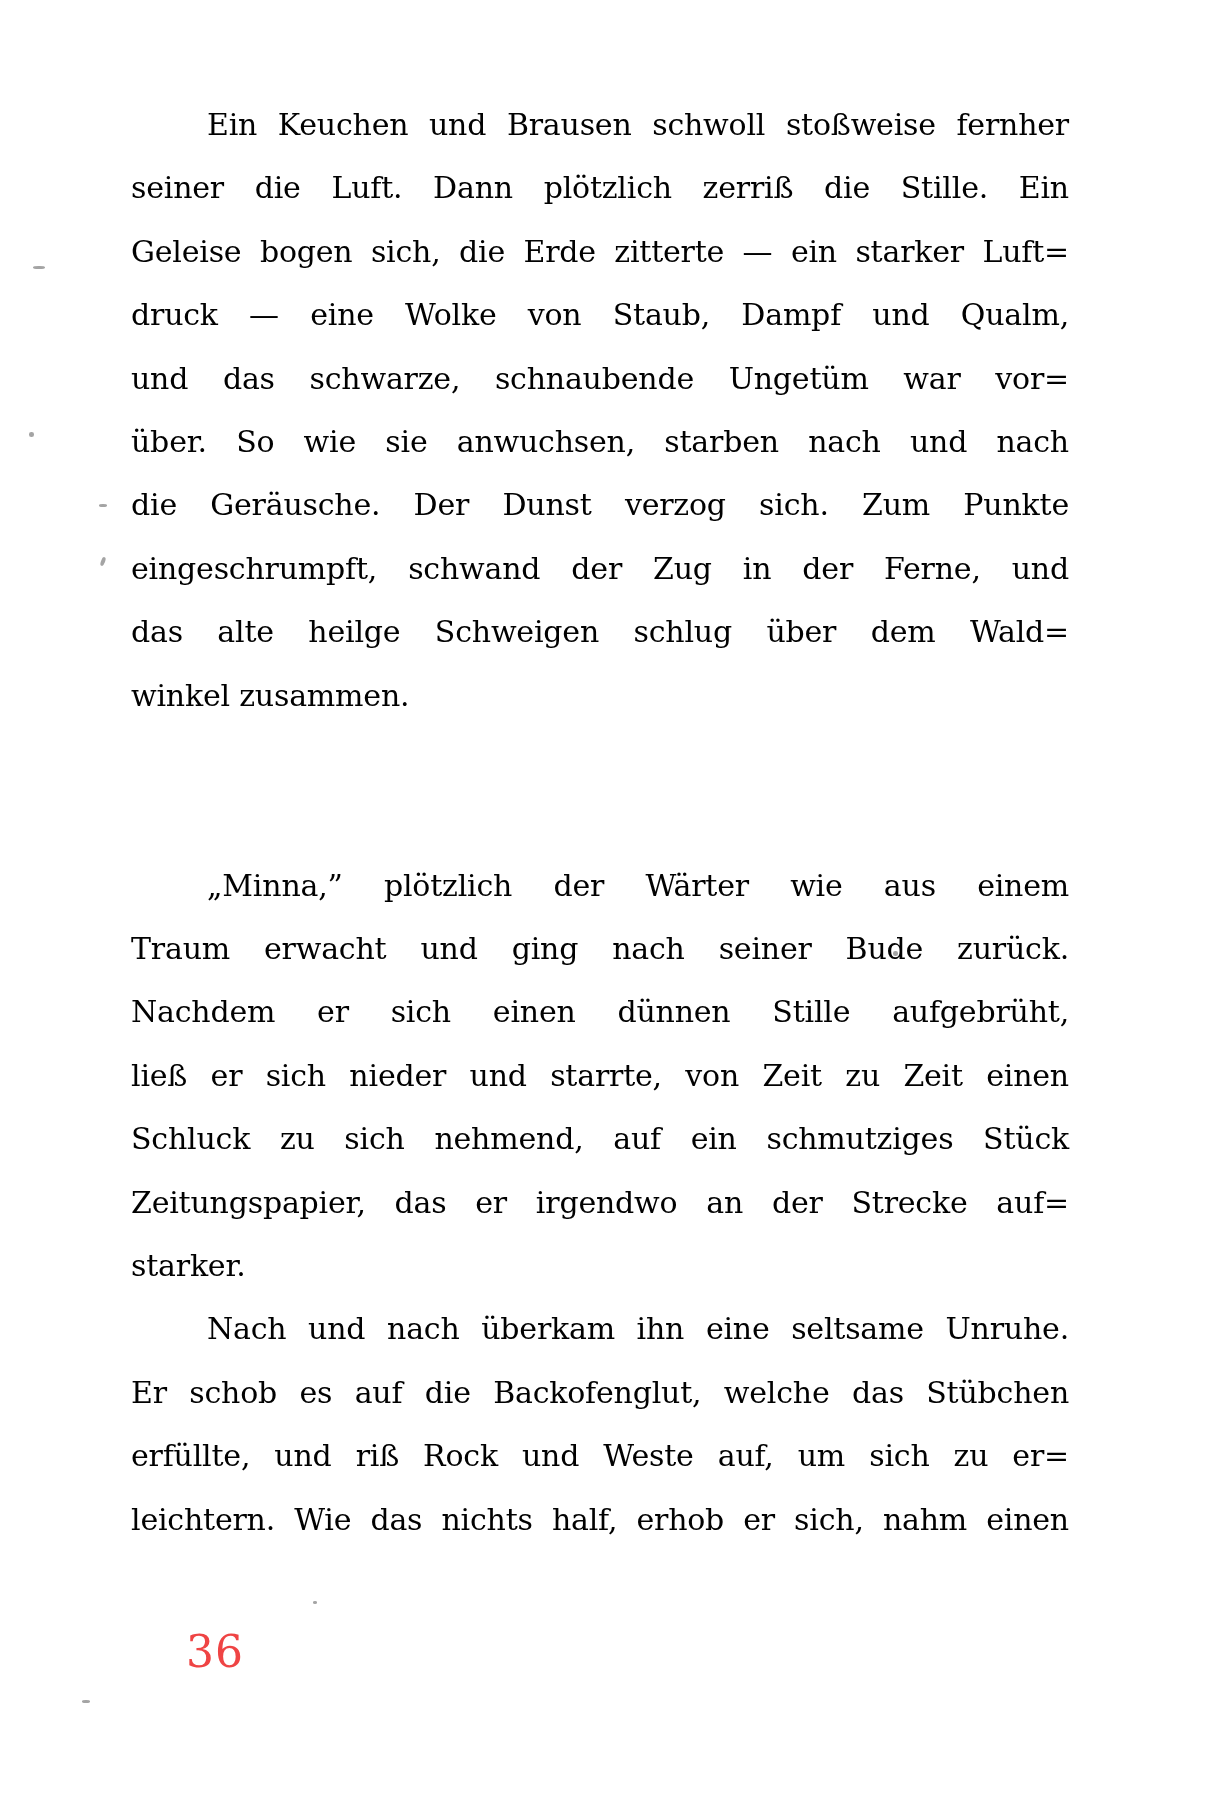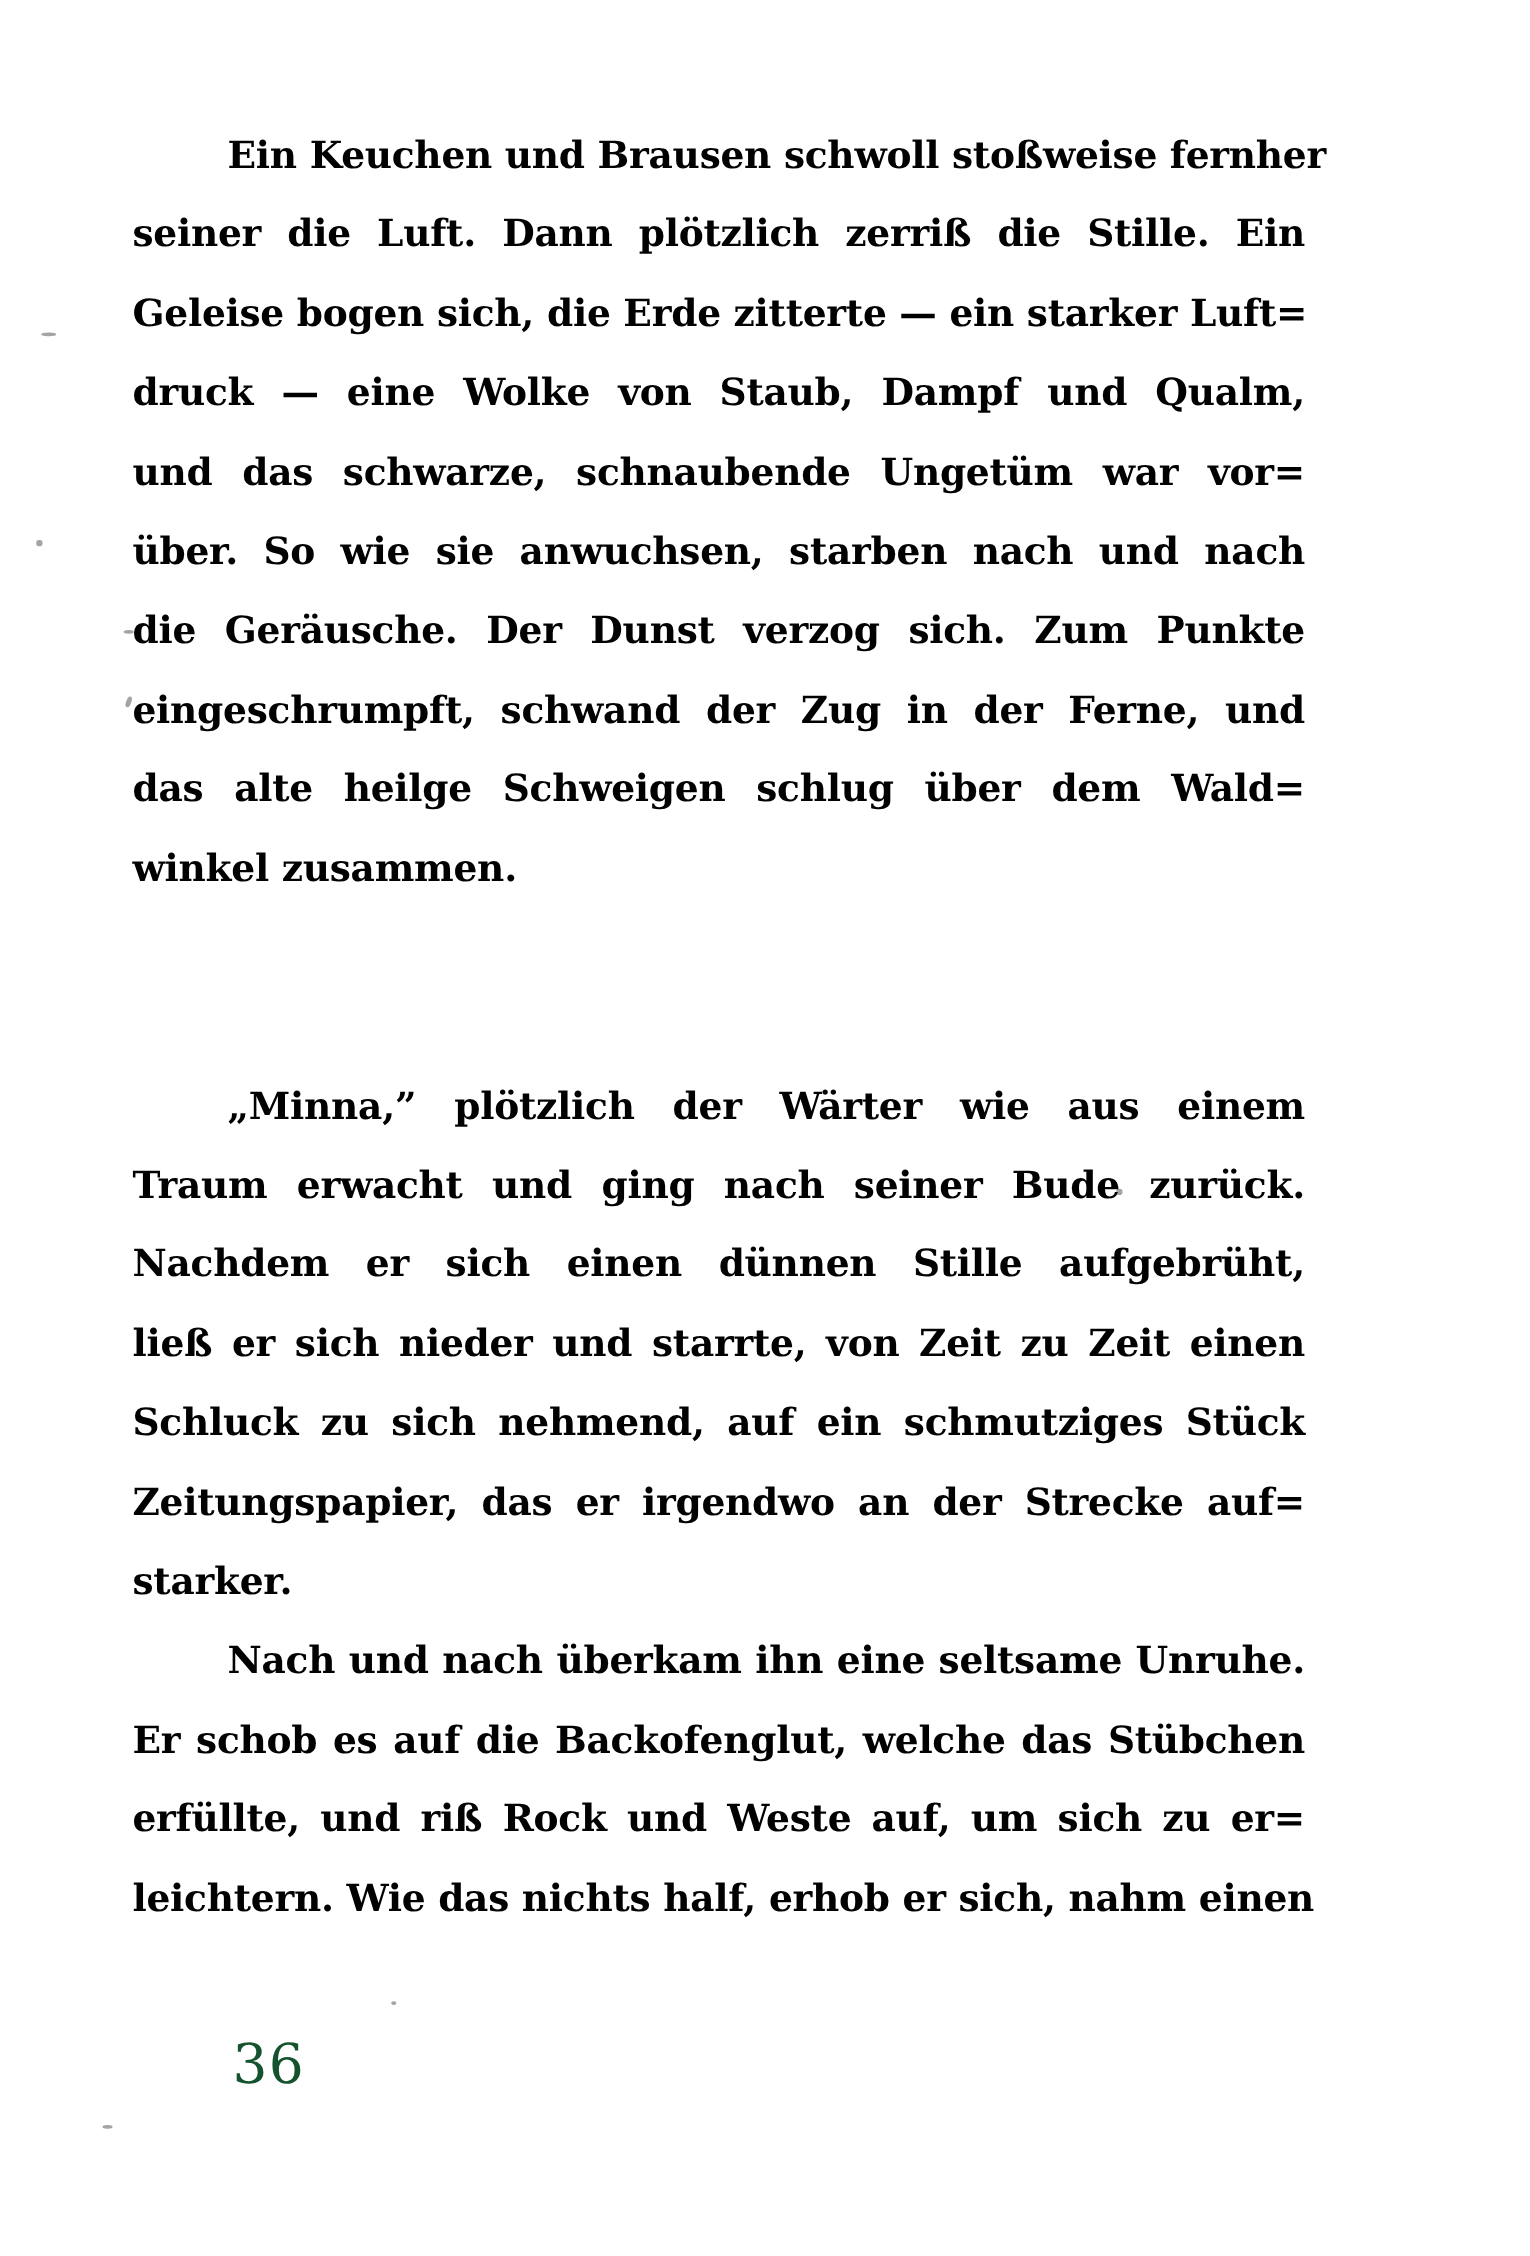--- a/index.html
+++ b/index.html
@@ -11,25 +11,25 @@
     position: relative;
     width: 1224px;
     height: 1805px;
     background: #ffffff;
     overflow: hidden;
     color: #010101;
     font-family: "DejaVu Serif", serif;
   }
   .textblock {
     position: absolute;
-    left: 106px;
+    left: 131px;
     top: 93px;
     width: 938px;
     font-size: 30px;
-    font-weight: 700;
+    font-weight: 400;
     letter-spacing: -0.2px;
     color: #010101;
   }
   .line {
     height: 63.4px;
     line-height: 63.4px;
     text-align: justify;
     text-align-last: justify;
     white-space: nowrap;
   }
@@ -43,21 +43,21 @@
   .pgap {
     height: 126.8px;
   }
   .pagenum {
     position: absolute;
     left: 186px;
     top: 1626px;
     font-size: 44px;
     font-weight: 400;
     letter-spacing: 1px;
-    color: #14532d;
+    color: #ef4444;
     font-family: "DejaVu Serif", serif;
   }
   .speck {
     position: absolute;
     background: #5a5a5a;
     opacity: 0.55;
     border-radius: 45%;
   }
 </style>
 </head>

